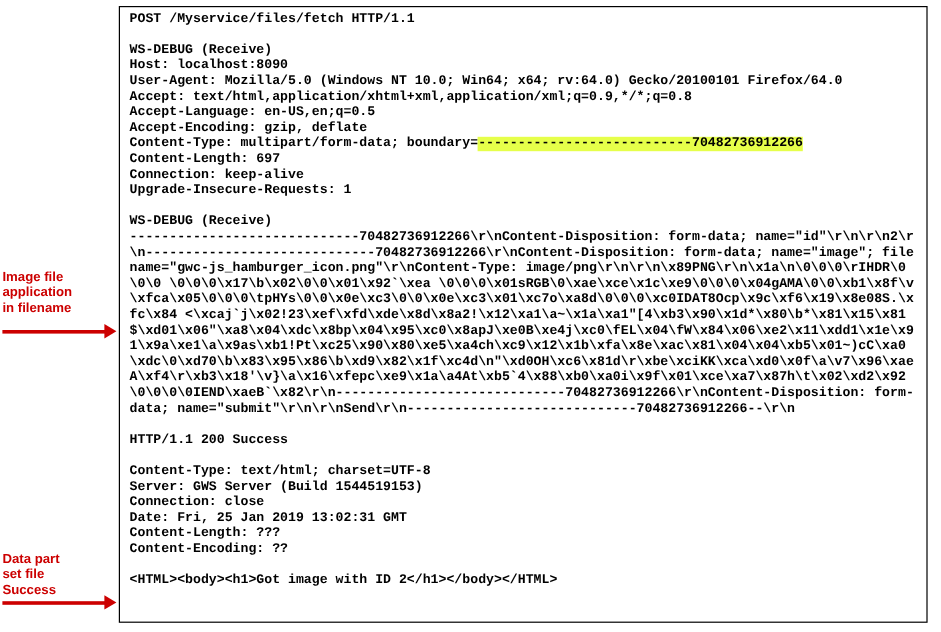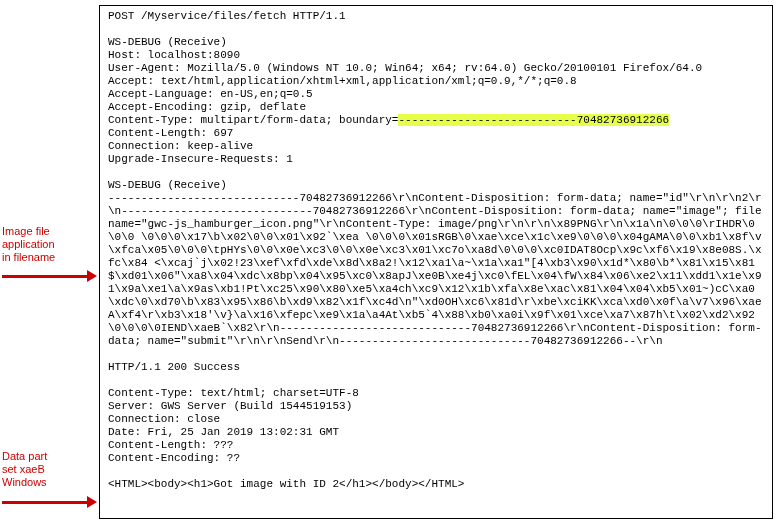--- a/index.html
+++ b/index.html
@@ -22,20 +22,21 @@
   .main-box {
     position: absolute;
     left: 99px;
     top: 5px;
     width: 674px;
     height: 514px;
     border: 1px solid #000;
     box-sizing: border-box;
     padding: 4px 6px 0 8px;
     overflow: hidden;
+    font-weight: bold;
   }
   .pre {
     white-space: pre-wrap;
     word-break: break-all;
     line-height: 13px;
     font-family: "Courier New", Courier, monospace;
     font-size: 11px;
     letter-spacing: 0;
   }
   .highlight {
@@ -43,20 +44,21 @@
   }
   .annotation {
     position: absolute;
     left: 2px;
     width: 94px;
     color: #cc0000;
     font-family: Arial, sans-serif;
     font-size: 11px;
     line-height: 13px;
     text-align: left;
+    font-weight: bold;
   }
   .arrow {
     position: absolute;
     left: 2px;
     width: 95px;
     height: 12px;
   }
   .arrow-line {
     position: absolute;
     left: 0;
@@ -83,24 +85,24 @@
   <div class="annotation" style="top:225px;">
     <span>Image file</span><br>
     <span>application</span><br>
     <span>in filename</span>
   </div>
   <div class="arrow" style="top:271px;">
     <div class="arrow-line"></div>
       <div class="arrow-head"></div>
   </div>
 
-  <div class="annotation" style="top:450px;">
+  <div class="annotation" style="top:460px;">
     <span>Data part</span><br>
-    <span>set xaeB</span><br>
-    <span>Windows</span>
+    <span>set file</span><br>
+    <span>Success</span>
   </div>
   <div class="arrow" style="top:497px;">
     <div class="arrow-line"></div>
       <div class="arrow-head"></div>
   </div>
 
   <div class="main-box">
     <div class="pre"><span>POST /Myservice/files/fetch HTTP/1.1</span>
 
 <span>WS-DEBUG (Receive)</span>

